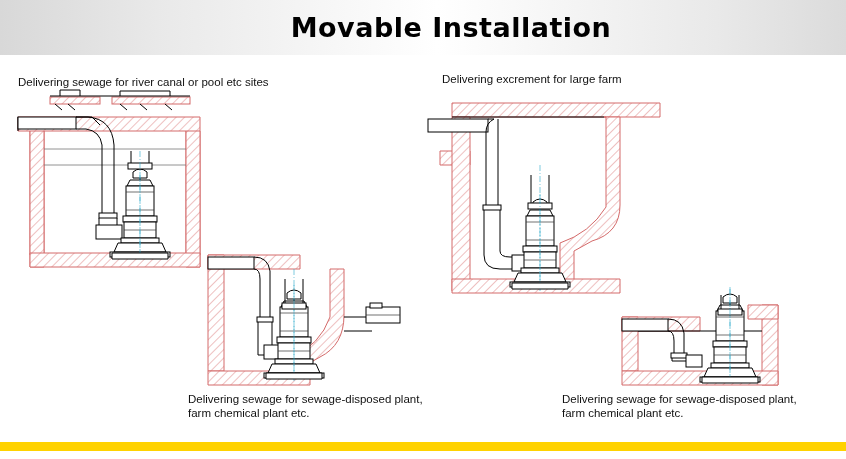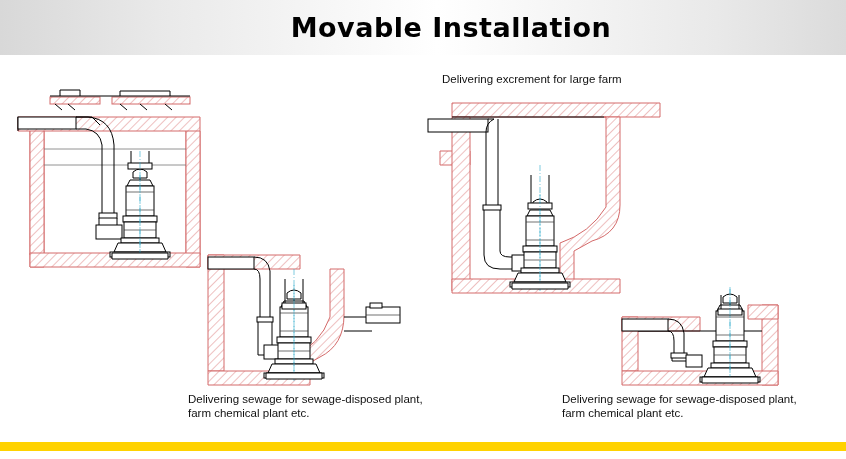--- a/index.html
+++ b/index.html
@@ -256,20 +256,21 @@
         </g>
         <line class="lineblk" x1="721" y1="240" x2="721" y2="256"></line>
         <line class="lineblk" x1="739" y1="240" x2="739" y2="256"></line>
         <rect class="pumpbody" x="718" y="254" width="24" height="6"></rect>
         <line class="centerline" x1="730" y1="232" x2="730" y2="326"></line>
         <path class="pumpbody" d="M 702,322 L 758,322 L 758,328 L 702,328 Z"></path>
       </g>
     </svg>
   </div>
 
+  <div class="caption cap-1">Delivering sewage for river canal or pool etc sites</div>
   <div class="caption cap-2">Delivering excrement for large farm</div>
   <div class="caption cap-3">Delivering sewage for sewage-disposed plant,
 farm chemical plant etc.</div>
   <div class="caption cap-4">Delivering sewage for sewage-disposed plant,
 farm chemical plant etc.</div>
 
   <div class="footer-bar"></div>
 </div>
 
 </body></html>

